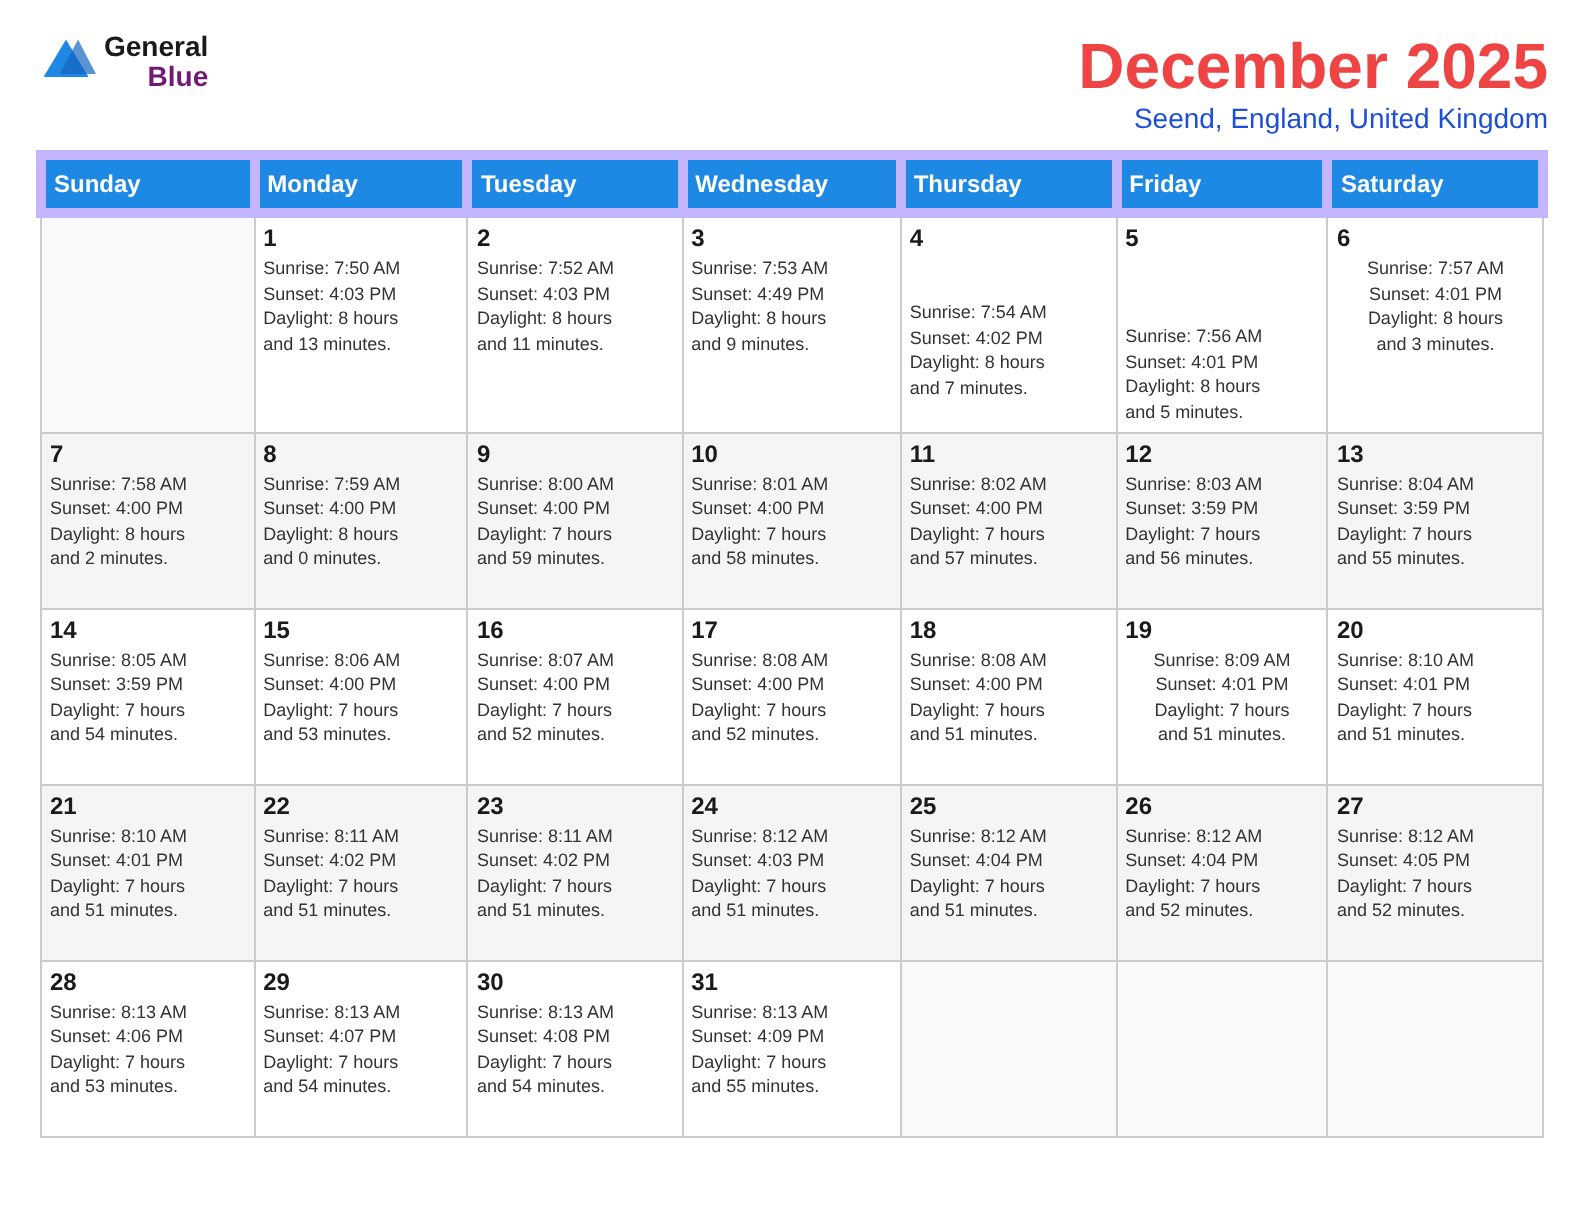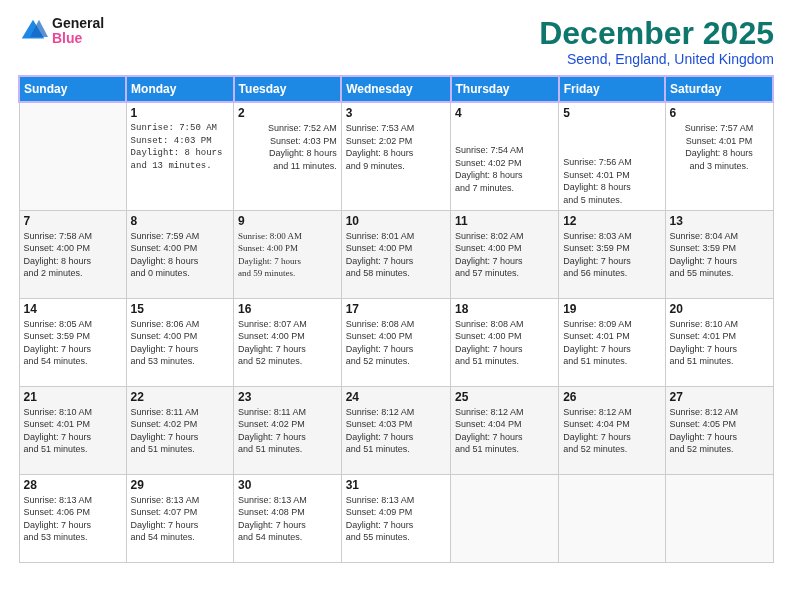--- a/index.html
+++ b/index.html
@@ -26,51 +26,51 @@
       display: flex;
       align-items: center;
       gap: 4px;
     }
     .logo-text {
       font-size: 14px;
       font-weight: bold;
       color: #1a1a1a;
       line-height: 1.1;
     }
-    .logo-blue { color: #ec4899; }
+    .logo-blue { color: #701a75; text-align: right; }
     .logo-icon {
       width: 30px;
       height: 30px;
     }
     .title-area {
       text-align: right;
     }
     .month-title {
       font-size: 32px;
       font-weight: bold;
-      color: #0f766e;
+      color: #ef4444;
       line-height: 1.1;
     }
     .location {
       font-size: 14px;
       color: #1d4ed8;
     }
     .calendar {
       width: 100%;
       border-collapse: collapse;
       border: 1px solid #ccc;
     }
     .calendar th {
       background: #1e88e5;
       color: #fff;
       font-size: 12px;
       font-weight: bold;
       padding: 5px 4px;
       text-align: left;
-      border: 2px solid #c4b5fd;
+      border: 5px solid #c4b5fd;
     }
     .calendar td {
       vertical-align: top;
       border: 1px solid #ccc;
       padding: 3px 4px;
       width: 113px;
       height: 88px;
       font-size: 9.5px;
       color: #333;
       background: #fff;
@@ -123,36 +123,36 @@
           <th>Thursday</th>
           <th>Friday</th>
           <th>Saturday</th>
         </tr>
     </thead>
     <tbody id="calendar-body">
     <tr>
           <td class="empty"></td>
           <td>
             <div class="day-number">1</div>
-            <div class="day-info" style="white-space: pre-line; font-family: Liberation Mono, monospace;">Sunrise: 7:50 AM
+            <div class="day-info" style="white-space: pre-line;">Sunrise: 7:50 AM
 Sunset: 4:03 PM
 Daylight: 8 hours
 and 13 minutes.</div>
           </td>
           <td>
             <div class="day-number">2</div>
-            <div class="day-info" style="white-space: pre-line; text-align: right;">Sunrise: 7:52 AM
+            <div class="day-info" style="white-space: pre-line;">Sunrise: 7:52 AM
 Sunset: 4:03 PM
 Daylight: 8 hours
 and 11 minutes.</div>
           </td>
           <td>
             <div class="day-number">3</div>
             <div class="day-info" style="white-space: pre-line;">Sunrise: 7:53 AM
-Sunset: 2:02 PM
+Sunset: 4:49 PM
 Daylight: 8 hours
 and 9 minutes.</div>
           </td>
           <td>
             <div class="day-number">4</div>
             <div class="day-info" style="white-space: pre-line; margin-top: 24px;">Sunrise: 7:54 AM
 Sunset: 4:02 PM
 Daylight: 8 hours
 and 7 minutes.</div>
           </td>
@@ -181,21 +181,21 @@
           </td>
           <td>
             <div class="day-number">8</div>
             <div class="day-info" style="white-space: pre-line;">Sunrise: 7:59 AM
 Sunset: 4:00 PM
 Daylight: 8 hours
 and 0 minutes.</div>
           </td>
           <td>
             <div class="day-number">9</div>
-            <div class="day-info" style="white-space: pre-line; font-family: Liberation Serif, serif;">Sunrise: 8:00 AM
+            <div class="day-info" style="white-space: pre-line;">Sunrise: 8:00 AM
 Sunset: 4:00 PM
 Daylight: 7 hours
 and 59 minutes.</div>
           </td>
           <td>
             <div class="day-number">10</div>
             <div class="day-info" style="white-space: pre-line;">Sunrise: 8:01 AM
 Sunset: 4:00 PM
 Daylight: 7 hours
 and 58 minutes.</div>
@@ -253,21 +253,21 @@
           </td>
           <td>
             <div class="day-number">18</div>
             <div class="day-info" style="white-space: pre-line;">Sunrise: 8:08 AM
 Sunset: 4:00 PM
 Daylight: 7 hours
 and 51 minutes.</div>
           </td>
           <td>
             <div class="day-number">19</div>
-            <div class="day-info" style="white-space: pre-line;">Sunrise: 8:09 AM
+            <div class="day-info" style="white-space: pre-line; text-align: center;">Sunrise: 8:09 AM
 Sunset: 4:01 PM
 Daylight: 7 hours
 and 51 minutes.</div>
           </td>
           <td>
             <div class="day-number">20</div>
             <div class="day-info" style="white-space: pre-line;">Sunrise: 8:10 AM
 Sunset: 4:01 PM
 Daylight: 7 hours
 and 51 minutes.</div>

